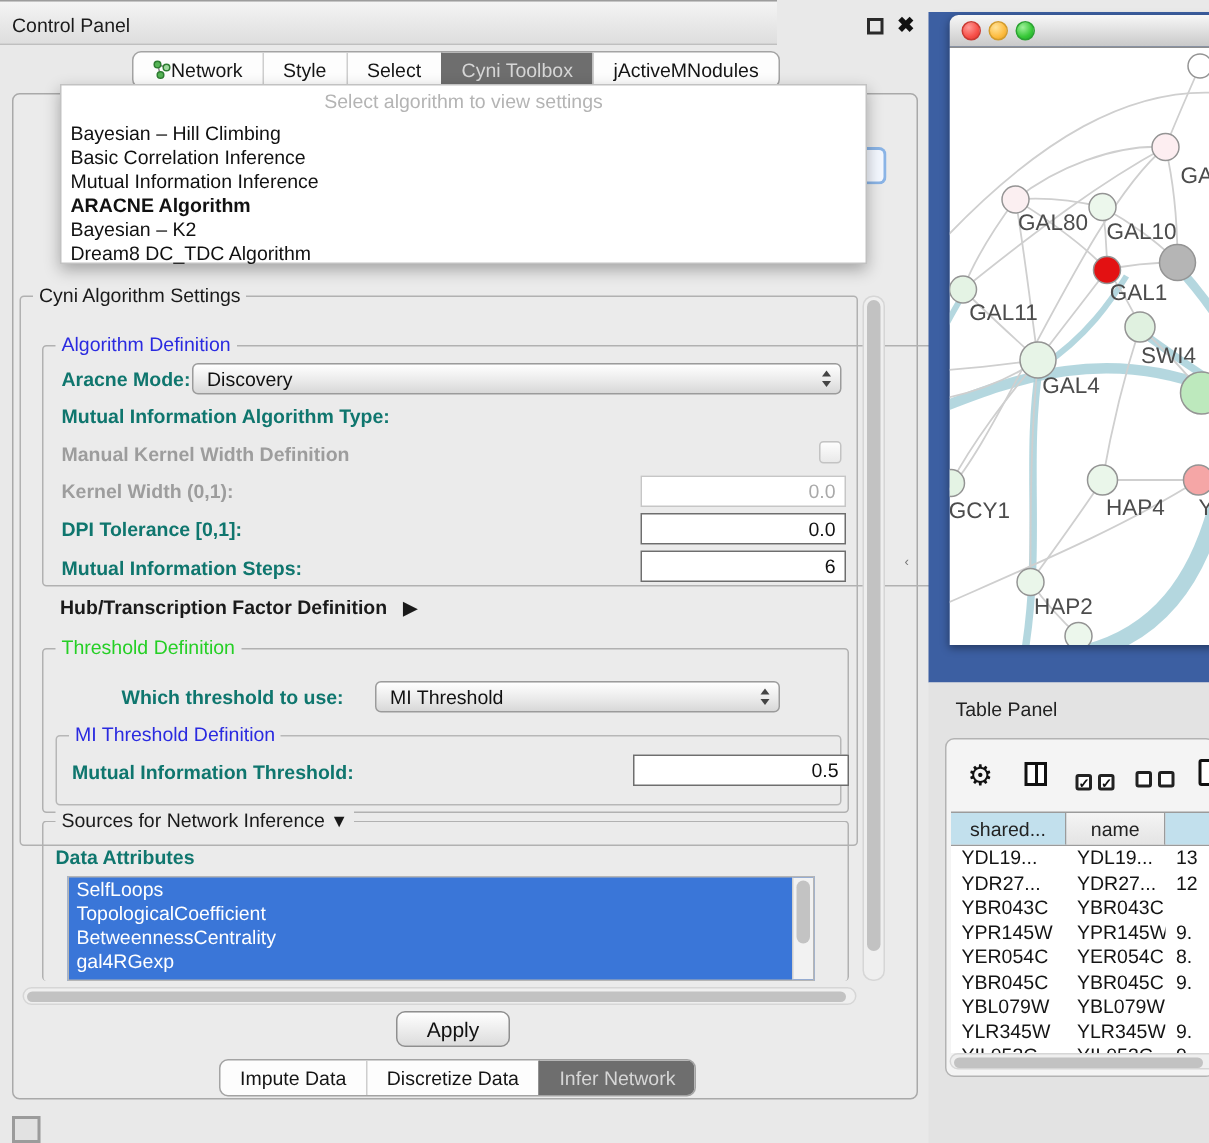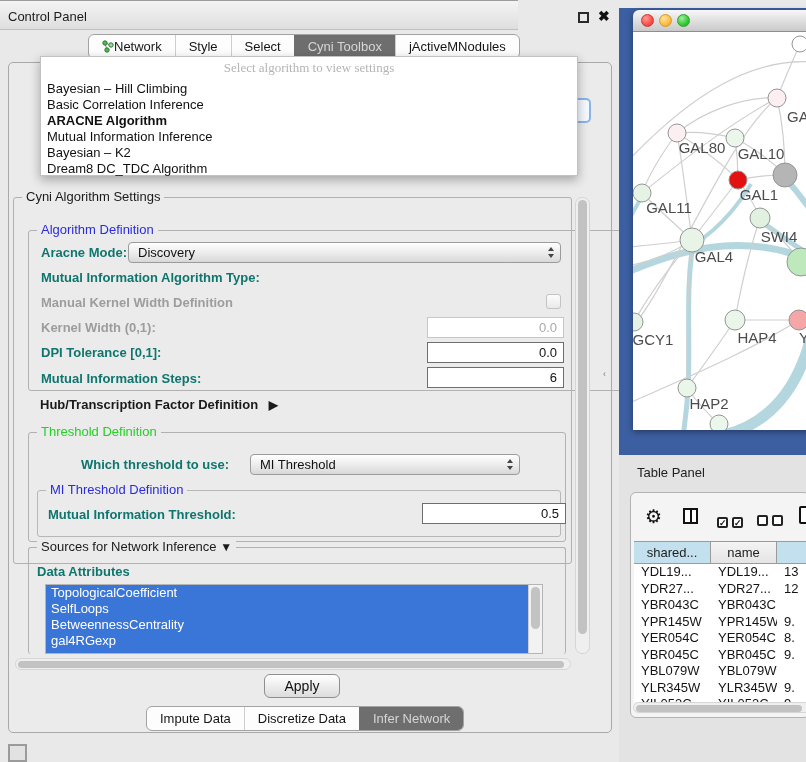--- a/index.html
+++ b/index.html
@@ -67,21 +67,21 @@
   .hscroll { background:#efefef; border:1px solid #d6d6d6; border-radius:6px; }
   .hscroll .thumb { position:absolute; top:2px; height:7px; background:#c2c2c2; border-radius:4px; }
 
   .push-btn { position:absolute; height:24px; background:linear-gradient(#ffffff,#dcdcdc);
     border:1px solid #8f8f8f; border-radius:6px; font-size:14px; color:#111;
     display:flex; align-items:center; justify-content:center; }
 
   
   .algo-popup { left:40px; top:56px; width:538px; height:120px; background:#fff;
     border:1px solid #c2c2c2; box-shadow:0 4px 10px rgba(0,0,0,0.3); z-index:50; }
-  .popup-prompt { height:24px; line-height:22px; text-align:center; font-size:13px; color:#b4b4b4;font-family:Liberation Serif, serif; }
+  .popup-prompt { height:24px; line-height:22px; text-align:center; font-size:13px; color:#b4b4b4; }
   .popup-item { height:16px; line-height:16px; font-size:13px; color:#111; padding-left:6px; white-space:nowrap; }
   .popup-item.bold { font-weight:bold; }
   .focus-frag { left:578px; top:98px; width:13px; height:25px; border:2px solid #8ab4e6;
     border-left:none; border-radius:0 5px 5px 0; background:#f4f8ff; z-index:5; }
 
   
   .desktop { left:619px; top:8px; width:187px; height:447px; background:#3c5fa2; }
   .net-window { position:absolute; left:14px; top:2px; width:178px; height:420px;
     border-radius:6px 6px 0 0; overflow:hidden; box-shadow:0 2px 6px rgba(0,0,0,0.4); }
   .nw-titlebar { height:22px; background:linear-gradient(#f7f7f7,#c9c9c9);
@@ -213,22 +213,22 @@
     </div>
   </div>
 
   <div class="groupbox" style="left:28px; top:547px; width:538px; height:107px; border-bottom:none;">
     <span class="gb-title">
       <span>Sources for Network Inference</span>
       <span class="tri">▼</span>
     </span>
     <span class="blabel" style="left:8px; top:16px;">Data Attributes</span>
     <div class="attr-list" id="attr-list" style="left:16px; top:36px; width:498px; height:70px;">
-      <div class="attr-item">TopologicalCoefficient</div>
-        <div class="attr-item">SelfLoops</div>
+      <div class="attr-item">SelfLoops</div>
+        <div class="attr-item">TopologicalCoefficient</div>
         <div class="attr-item">BetweennessCentrality</div>
         <div class="attr-item">gal4RGexp</div>
         <div class="list-vscroll">
           <div class="thumb"></div>
         </div>
     </div>
   </div>
 
   <div class="abs vscroll" style="left:575px; top:197px; width:15px; height:457px;">
     <div class="thumb" style="top:2px; height:434px;"></div>
@@ -242,22 +242,22 @@
   <div class="abs tabbar" id="bottom-tabs" style="left:146px; top:706px;">
       <div class="tab">Impute Data</div>
       <div class="tab">Discretize Data</div>
       <div class="tab selected">Infer Network</div>
     </div>
 
   <div class="abs algo-popup" id="algo-popup">
     <div class="popup-prompt">Select algorithm to view settings</div>
   <div class="popup-item">Bayesian – Hill Climbing</div>
       <div class="popup-item">Basic Correlation Inference</div>
+      <div class="popup-item">Mutual Information Inference</div>
       <div class="popup-item bold">ARACNE Algorithm</div>
-      <div class="popup-item">Mutual Information Inference</div>
       <div class="popup-item">Bayesian – K2</div>
       <div class="popup-item">Dream8 DC_TDC Algorithm</div>
     </div>
 
   <div class="abs divider-grip">‹</div>
 
   <div class="abs desktop">
     <div class="net-window">
       <div class="nw-titlebar">
         <div class="tl red"></div>

